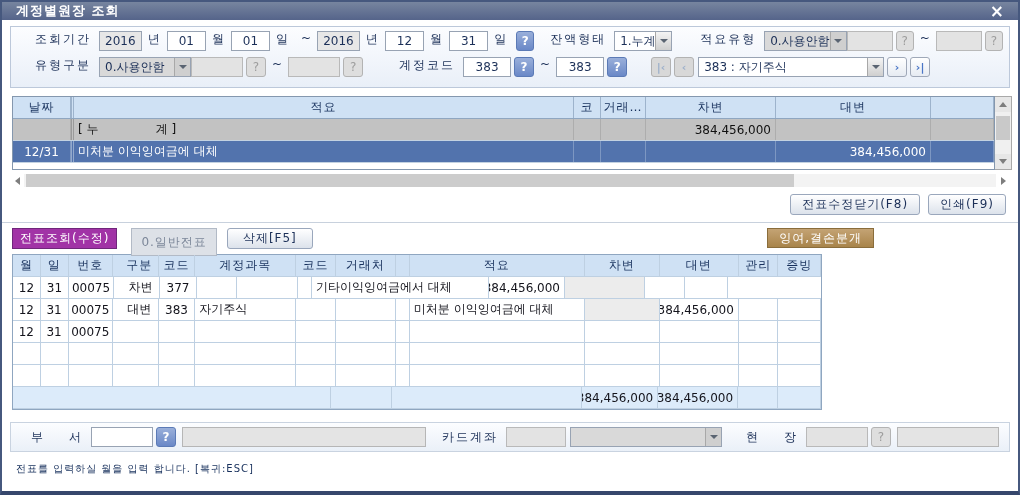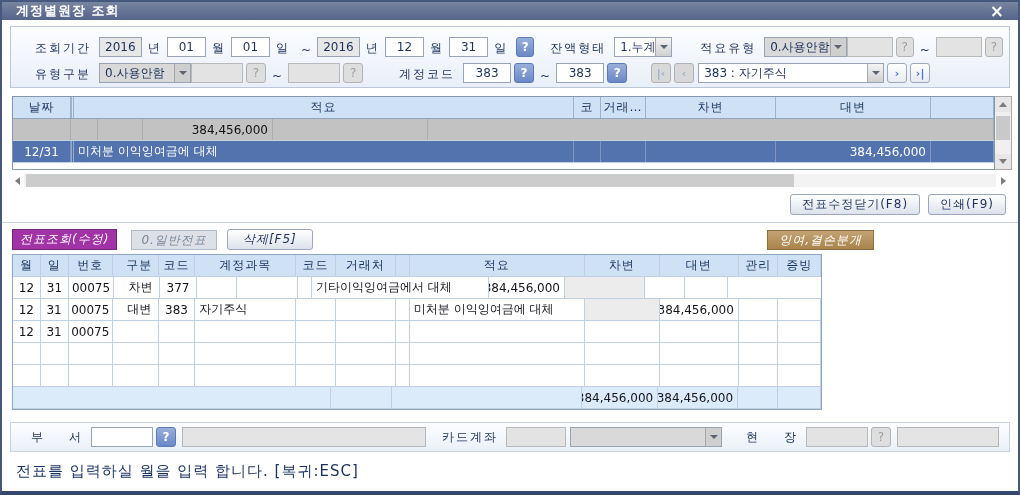--- a/index.html
+++ b/index.html
@@ -8,21 +8,21 @@
     width:1020px;height:495px;position:relative;overflow:hidden;
     border:2px solid #46587e;border-bottom:4px solid #36476c;background:#fff;
     font-family:"DejaVu Sans","Liberation Sans",sans-serif;font-size:12px;color:#1c3058;
   }
   
   .titlebar{height:18px;background:linear-gradient(#77859f,#55648a);display:flex;align-items:center;padding:0 14px;color:#fff;}
   .title{font-size:13px;font-weight:bold;letter-spacing:1px;}
   .close{margin-left:auto;font-size:17px;font-weight:bold;line-height:1;cursor:pointer;}
   
   .panel{margin:6px 8px 0;border:1px solid #bcc8da;background:linear-gradient(#fcfdff,#e9eff8);padding:4px 6px 4px 24px;}
-  .frow{display:flex;align-items:flex-end;height:26px;white-space:nowrap;}
+  .frow{display:flex;align-items:flex-start;height:26px;white-space:nowrap;}
   .lbl{letter-spacing:2px;margin-right:8px;}
   .mid{margin:0 6px;letter-spacing:1px;}
   .tilde{margin:0 6px;}
   .inp{height:20px;border:1px solid #98a3b3;background:#fff;display:flex;align-items:center;justify-content:center;}
   .inp.ro{background:#e7e7e7;}
   .inp.dis{background:#e3e3e3;border-color:#b9b9b9;}
   .w48{width:48px;}.w44{width:44px;}.w52{width:52px;}
   .qbtn{width:20px;height:20px;margin-left:3px;border:1px solid #5b7ab6;border-radius:3px;background:linear-gradient(#99afda,#6a88c7);color:#fff;display:flex;align-items:center;justify-content:center;font-weight:bold;cursor:pointer;}
   .qbtn.dis{background:#dedede;border-color:#b3b3b3;color:#9d9d9d;font-weight:normal;cursor:default;}
   .sel{height:20px;border:1px solid #98a3b3;background:#fff;display:flex;align-items:center;padding-left:5px;}
@@ -67,23 +67,23 @@
   .vthumb{position:absolute;top:4px;left:1px;right:1px;height:24px;background:#c9c9c9;cursor:pointer;}
   .hsb{height:15px;margin:3px 8px 0;display:flex;align-items:center;}
   .hbb{width:14px;height:15px;display:flex;align-items:center;justify-content:center;cursor:pointer;}
   .htrack{flex:1;height:13px;background:#f3f3f3;position:relative;}
   .hthumb{position:absolute;left:2px;top:0;height:13px;width:79%;background:#cccccc;cursor:pointer;}
   
   .btnrow{display:flex;justify-content:flex-end;gap:8px;margin:6px 12px 0;}
   .btn{height:21px;padding:0 11px;border:1px solid #9aa7bc;border-radius:3px;background:linear-gradient(#ffffff,#dce2eb);display:flex;align-items:center;color:#1c3058;cursor:pointer;letter-spacing:1px;}
   .divider{border-top:1px solid #c8d1dd;margin-top:7px;}
   
-  .tabrow{display:flex;align-items:flex-end;margin:5px 10px 0;height:22px;font-style:italic;}
+  .tabrow{display:flex;align-items:flex-start;margin:5px 10px 0;height:22px;}
   .ptab{background:#a133a6;border:1px solid #70267b;color:#fff;height:21px;display:flex;align-items:center;padding:0 7px;letter-spacing:1px;cursor:pointer;}
-  .sliptype{margin-left:14px;height:20px;border:1px solid #b2bac6;background:#dde1e7;color:#7c8799;display:flex;align-items:center;padding:0 9px;letter-spacing:1px;}
+  .sliptype{margin-left:14px;height:28px;border:1px solid #b2bac6;background:#dde1e7;color:#7c8799;display:flex;align-items:center;padding:0 9px;letter-spacing:1px;}
   .delbtn{margin-left:10px;min-width:86px;justify-content:center;}
   .tanbtn{margin-left:auto;margin-right:134px;background:linear-gradient(#c4a374,#a8844a);border:1px solid #8a6d3b;color:#fff;height:20px;display:flex;align-items:center;padding:0 11px;letter-spacing:1px;cursor:pointer;}
   
   .grid2{margin:4px 0 0 10px;width:810px;border:1px solid #8fa6c0;}
   .grid2 .grow{border-bottom:1px solid #bed0e2;}
   .grid2 .cell{border-right:1px solid #bed0e2;color:#14141c;}
   .grid2 .ghead .cell{color:#17305c;}
   .l0{width:28px;justify-content:center;}
   .l1{width:28px;justify-content:center;}
   .l2{width:45px;justify-content:center;}
@@ -100,21 +100,21 @@
   .l13{width:43px;border-right:none;justify-content:center;}
   .locked{background:#ececec;}
   .totrow{background:#dcebfa;}
   .t0{width:318px;}.t1{width:61px;}.t2{width:191px;}
   
   .footerbar{margin:12px 8px 0;height:30px;border:1px solid #c9d3e0;background:linear-gradient(#fcfdff,#eaf0f8);display:flex;align-items:center;padding-left:20px;white-space:nowrap;}
   .spread{display:flex;justify-content:space-between;width:50px;margin-right:10px;}
   .flong{width:244px;height:20px;background:#e4e4e4;border:1px solid #b6b6b6;margin-left:6px;}
   .fsel{width:152px;margin-left:4px;}
   .flast{flex:1;margin-right:10px;}
-  .statusbar{padding:10px 0 0 14px;font-size:15px;letter-spacing:1px;color:#17305c;}
+  .statusbar{padding:10px 0 0 14px;font-size:10px;letter-spacing:1px;color:#17305c;}
 </style>
 </head>
 <body>
 
 <div class="win">
 
   <div class="titlebar">
     <span class="title">계정별원장 조회</span>
     <span class="close">×</span>
   </div>
@@ -194,20 +194,21 @@
         <span class="cell u0">날짜</span>
         <span class="cell u1">적요</span>
         <span class="cell u2">코</span>
         <span class="cell u3">거래…</span>
         <span class="cell u4">차변</span>
         <span class="cell u5">대변</span>
         <span class="cell u6"></span>
       </div>
       <div class="grow sumrow">
         <span class="cell u0"></span>
+        <span class="cell u1 pre">[ 누               계 ]</span>
         <span class="cell u2"></span>
         <span class="cell u3"></span>
         <span class="cell u4 numc">384,456,000</span>
         <span class="cell u5 numc"></span>
         <span class="cell u6"></span>
       </div>
       <div class="grow selrow">
         <span class="cell u0">12/31</span>
         <span class="cell u1">미처분 이익잉여금에 대체</span>
         <span class="cell u2"></span>

